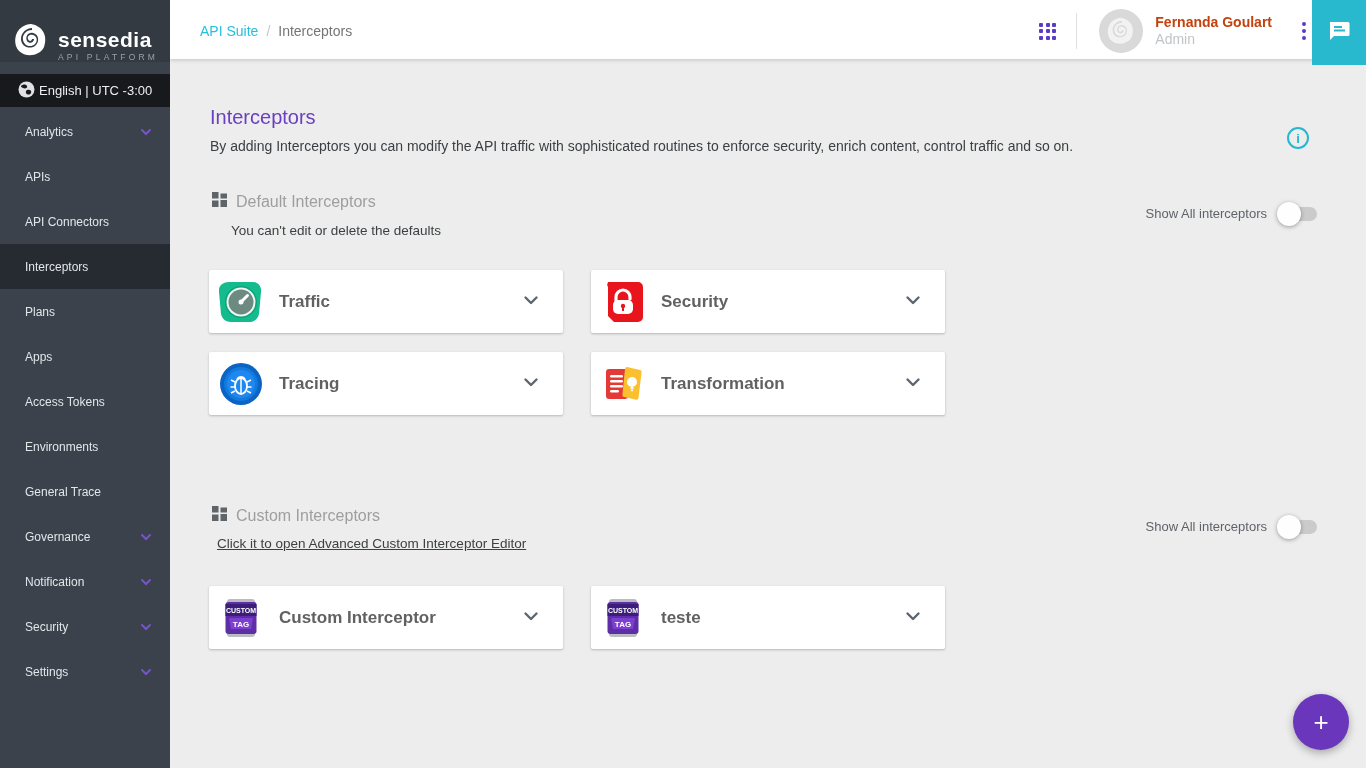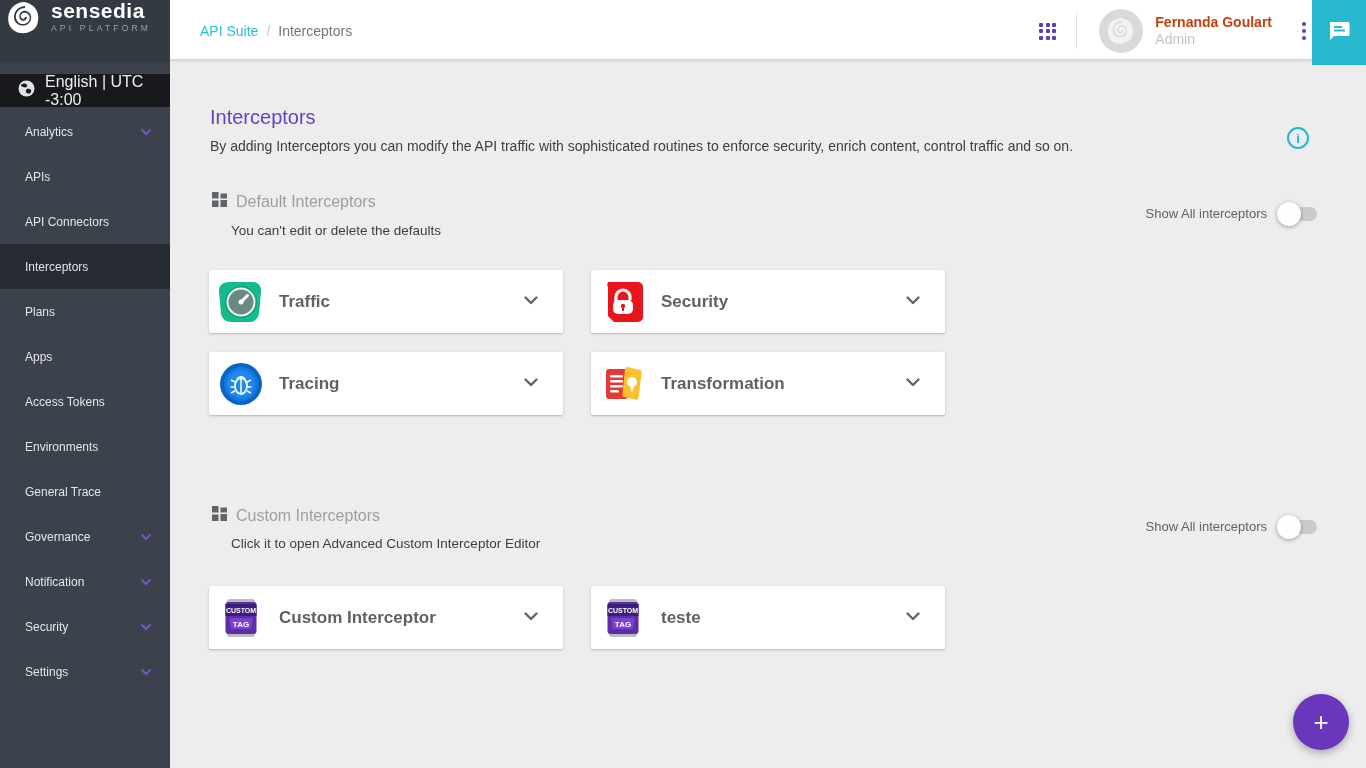--- a/index.html
+++ b/index.html
@@ -1,24 +1,24 @@
 <!DOCTYPE html>
 <html><head>
 <meta charset="utf-8">
 <style>
   * { margin:0; padding:0; box-sizing:border-box; }
   html,body { width:1366px; height:768px; overflow:hidden; }
   body { font-family:"Liberation Sans", sans-serif; background:#ededed; position:relative; }
 
   
   .sidebar { position:absolute; left:0; top:0; width:170px; height:768px; background:#3b424b; z-index:5; }
-  .logo-block { height:62px; background:#333a42; display:flex; align-items:flex-start; padding-left:6px; gap:9px; }
+  .logo-block { height:62px; background:#333a42; display:flex; align-items:flex-end; padding-left:13px; gap:9px; }
   .logo-text .brand { color:#fff; font-size:21px; font-weight:bold; letter-spacing:.5px; line-height:22px; }
   .logo-text .tagline { color:#9aa1a8; font-size:8.5px; letter-spacing:3.2px; margin-top:1px; }
-  .lang-bar { margin-top:12px; height:33px; background:#17191d; display:flex; align-items:center; padding-left:18px; gap:10px; color:#eceff1; font-size:16px; }
+  .lang-bar { margin-top:12px; height:33px; background:#17191d; display:flex; align-items:center; padding-left:18px; gap:4px; color:#eceff1; font-size:13px; }
   .nav { margin-top:2px; }
   .nav-item { height:45px; display:flex; align-items:center; padding:0 18px 0 25px; color:#e2e6e9; font-size:12px; cursor:pointer; justify-content:space-between; }
   .nav-item.active { background:#262b31; }
   .chev { width:12px; height:12px; flex:0 0 auto; }
 
   
   .header { position:absolute; left:170px; top:0; width:1196px; height:59px; background:#fff; box-shadow:0 1px 4px rgba(0,0,0,.18); z-index:4; }
   .breadcrumb { position:absolute; left:30px; top:0; height:62px; display:flex; align-items:center; gap:8px; font-size:14px; }
   .bc-link { color:#26bfdc; cursor:pointer; }
   .bc-sep { color:#c3c7cb; }
@@ -293,21 +293,21 @@
     <span>
       <svg width="15" height="15" viewBox="0 0 15 15">
         <rect x="0" y="0" width="6.5" height="6.5" fill="#5f6469"></rect>
         <rect x="8.5" y="1.5" width="6.5" height="5" fill="#5f6469"></rect>
         <rect x="0" y="8.5" width="6.5" height="6.5" fill="#5f6469"></rect>
         <rect x="8.5" y="8" width="6.5" height="7" fill="#5f6469"></rect>
       </svg>
     </span>
     <span class="section-title">Custom Interceptors</span>
   </div>
-  <div class="section-sub" style="left:61px; top:474px;">Click it to open Advanced Custom Interceptor Editor</div>
+  <div class="section-sub" style="left:47px; top:474px;text-decoration:underline;">Click it to open Advanced Custom Interceptor Editor</div>
   <div class="toggle-row" style="right:43px; top:457px;">
     <span class="toggle-label">Show All interceptors</span>
     <span class="switch">
         <span class="knob"></span>
       </span>
   </div>
 
   <div class="card" style="left:39px; top:524px;">
     <span class="cicon">
       <svg width="44" height="44" viewBox="0 0 44 44">

